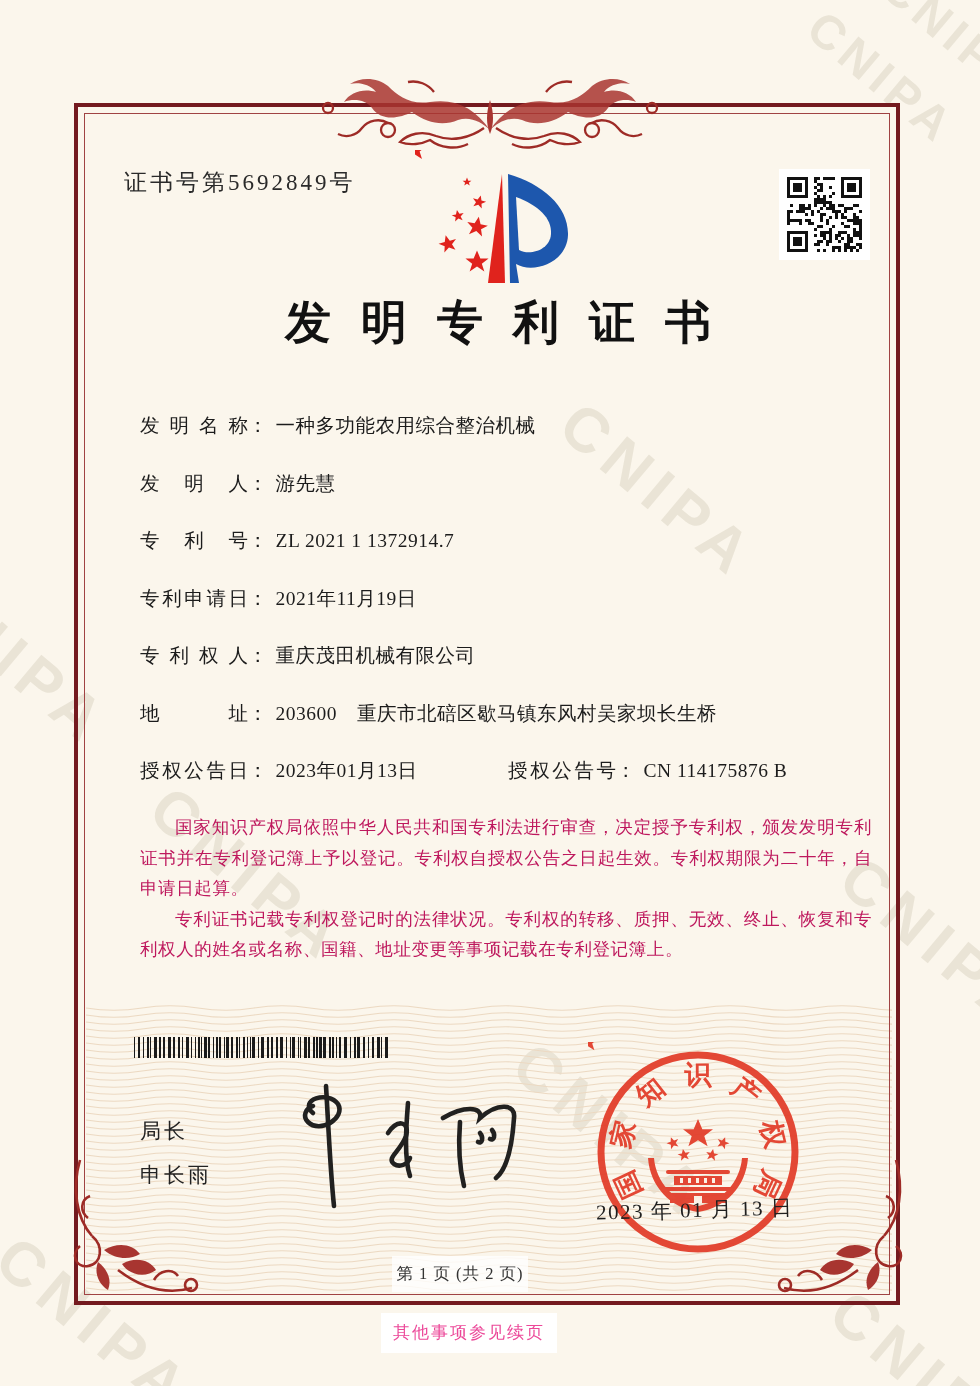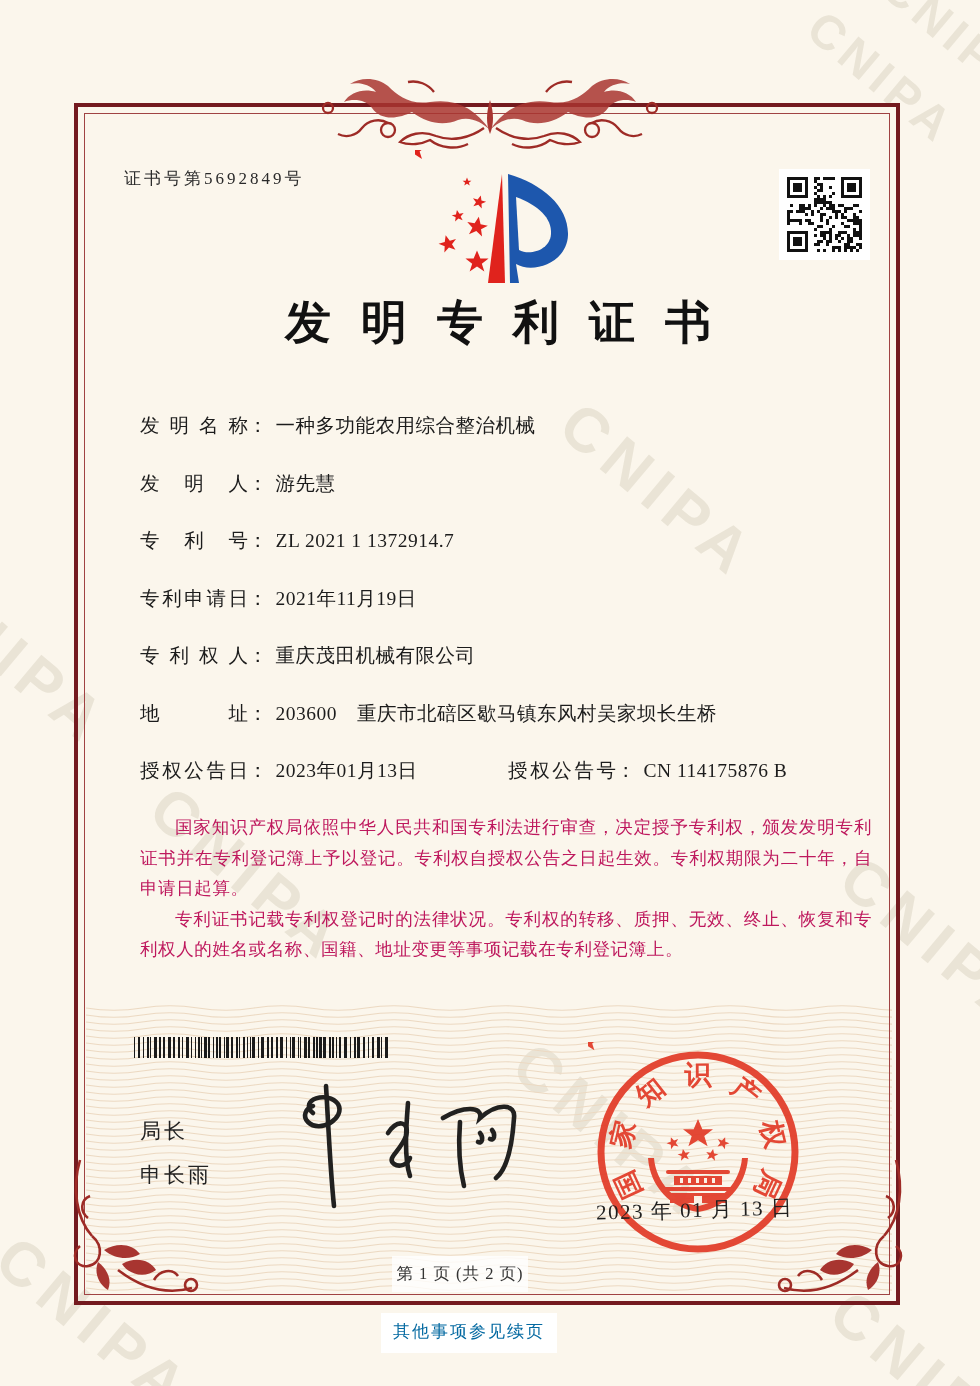--- a/index.html
+++ b/index.html
@@ -26,21 +26,21 @@
     border:4px solid #741a1f;box-sizing:border-box;
   }
   .frame-inner{
     left:84px;top:113px;width:806px;height:1182px;
     border:1.5px solid #a04343;box-sizing:border-box;
   }
   
   #waves{left:86px;top:1004px;}
   
   .cert-no{
-    left:124px;top:167px;font-size:17px;letter-spacing:3px;color:#2a2a2a;
+    left:124px;top:167px;font-size:23px;letter-spacing:3px;color:#2a2a2a;
   }
   
   .title{
     left:0;top:292px;width:980px;text-align:center;
     font-size:46px;font-weight:700;letter-spacing:30px;padding-left:46px;
     box-sizing:border-box;color:#111;
   }
   
   .row{position:absolute;left:140px;display:flex;align-items:baseline;
        font-size:19.5px;color:#1c1c1c;white-space:nowrap;}
@@ -61,21 +61,21 @@
   }
   
   .page-info{
     left:392px;top:1256px;width:136px;height:36px;line-height:36px;
     text-align:center;background:rgba(255,255,255,0.8);
     font-size:16.5px;letter-spacing:1px;color:#333;z-index:5;
   }
   .cont-note{
     left:381px;top:1313px;width:176px;height:40px;line-height:40px;
     text-align:center;background:#ffffff;
-    font-size:17px;letter-spacing:2px;color:#0369a1;z-index:5;font-family:Liberation Mono, monospace;
+    font-size:17px;letter-spacing:2px;color:#ec4899;z-index:5;
   }
   .z2{z-index:2}.z3{z-index:3}.z4{z-index:4}
 </style>
 </head>
 <body>
 
 <div class="wm" style="left:-152px;top:-62px">CNIPA</div>
 <div class="wm small" style="left:832px;top:0px">CNIPA</div>
 <div class="wm small" style="left:906px;top:-42px">CNIPA</div>
 <div class="wm" style="left:-55px;top:555px">CNIPA</div>

